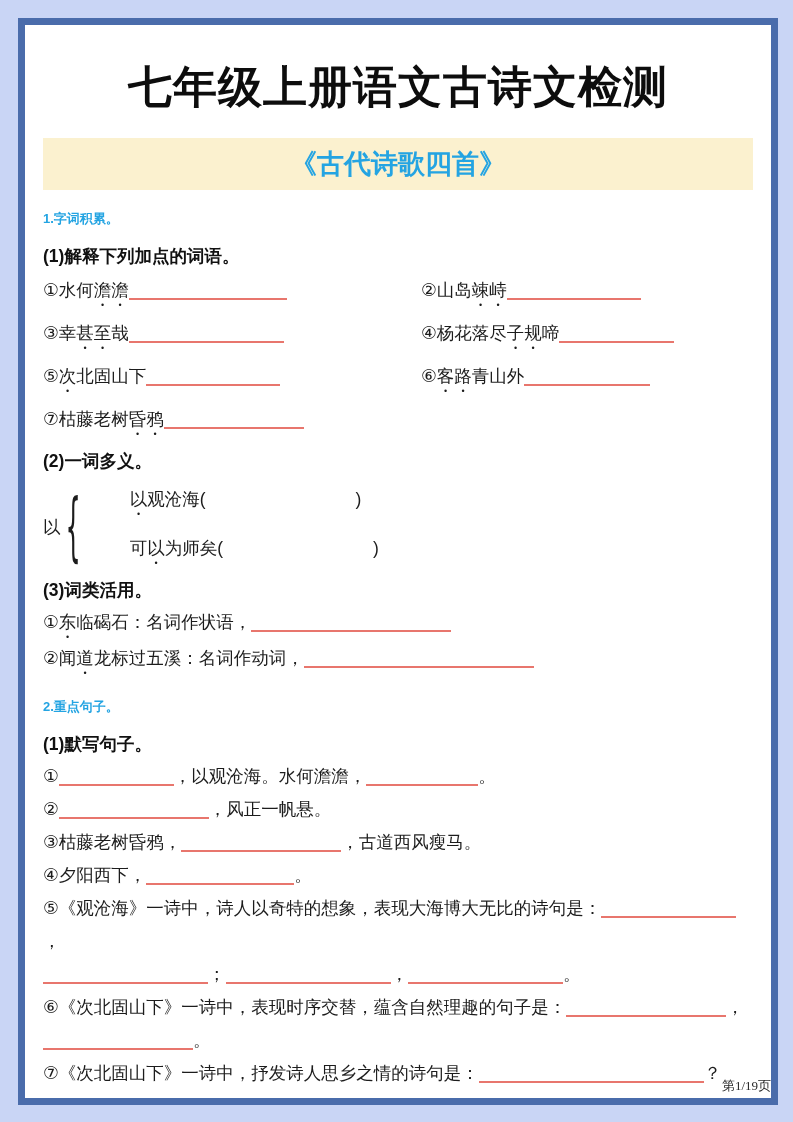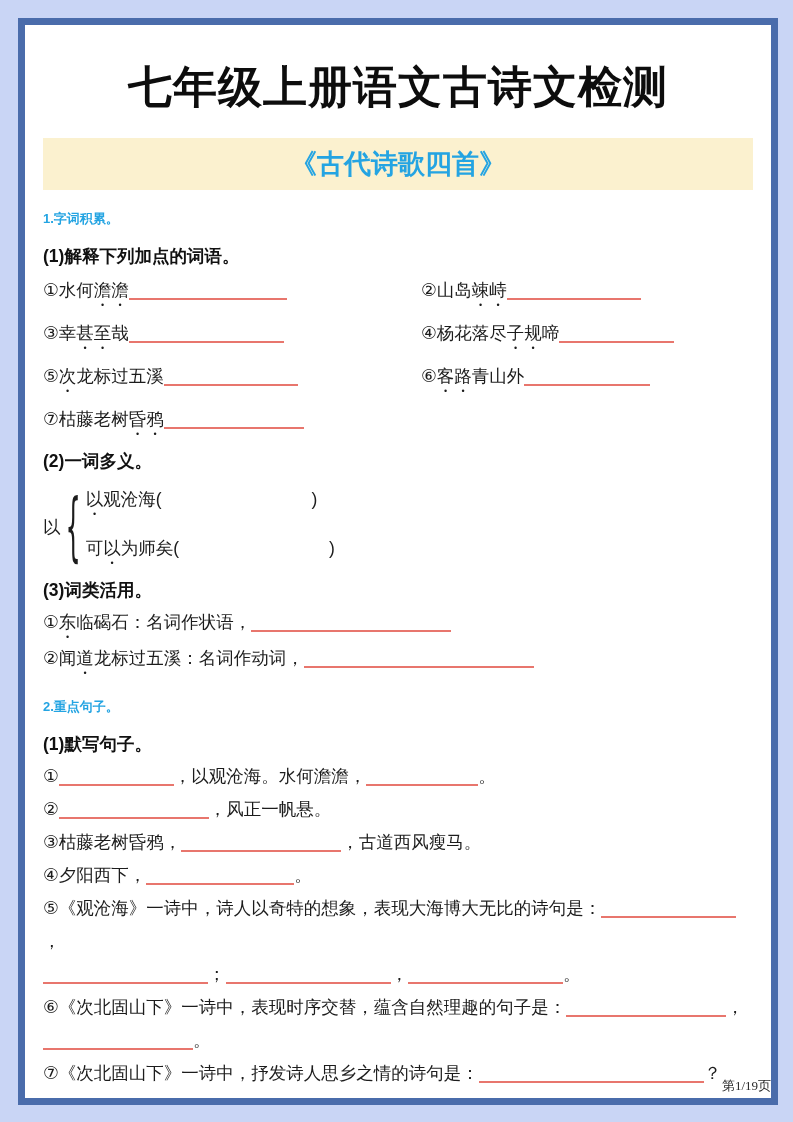--- a/index.html
+++ b/index.html
@@ -33,21 +33,21 @@
     text-emphasis:filled dot #1c1c1c;text-emphasis-position:under right;
   }
   .bk{display:inline-block;border-bottom:2px solid var(--red);height:1.05em;vertical-align:text-bottom;}
   .poly{display:flex;align-items:center;margin:10px 0 6px;font-size:17.5px;}
   .poly-char{line-height:24px;}
   .poly-brace{
     display:inline-block;font-size:24px;font-weight:400;
     transform:scaleY(3.1);margin:0 5px;font-family:"DejaVu Sans",sans-serif;
   }
   .poly-lines{display:flex;flex-direction:column;gap:17px;}
-  .poly-line{line-height:24px;}
+  .poly-line{line-height:24px;margin-left:44px;}
   .paren-gap{display:inline-block;}
   .conj p{margin:0;line-height:33px;font-size:17.5px;}
   .dict p{margin:0;line-height:33px;font-size:17.5px;}
   .footer{
     position:absolute;bottom:3px;left:0;width:100%;text-align:right;
     font-family:"Liberation Serif","DejaVu Serif",serif;font-size:13px;color:#2b2b2b;
   }
 </style>
 </head>
 <body>
@@ -59,21 +59,21 @@
   <div class="banner">《古代诗歌四首》</div>
 
   <div class="sec-head">1.字词积累。</div>
   <div class="sub-head">(1)解释下列加点的词语。</div>
 
   <div class="vocab-grid">
     <div class="v-item"><span>①</span><span>水何</span><span class="em-dot">澹澹</span><span></span><span class="bk" style="width:158px"></span></div>
     <div class="v-item"><span>②</span><span>山岛</span><span class="em-dot">竦峙</span><span></span><span class="bk" style="width:134px"></span></div>
     <div class="v-item"><span>③</span><span>幸</span><span class="em-dot">甚至</span><span>哉</span><span class="bk" style="width:155px"></span></div>
     <div class="v-item"><span>④</span><span>杨花落尽</span><span class="em-dot">子规</span><span>啼</span><span class="bk" style="width:115px"></span></div>
-    <div class="v-item"><span>⑤</span><span></span><span class="em-dot">次</span><span>龙标过五溪</span><span class="bk" style="width:134px"></span></div>
+    <div class="v-item"><span>⑤</span><span></span><span class="em-dot">次</span><span>北固山下</span><span class="bk" style="width:134px"></span></div>
     <div class="v-item"><span>⑥</span><span></span><span class="em-dot">客路</span><span>青山外</span><span class="bk" style="width:126px"></span></div>
     <div class="v-item"><span>⑦</span><span>枯藤老树</span><span class="em-dot">昏鸦</span><span></span><span class="bk" style="width:140px"></span></div>
   </div>
 
   <div class="sub-head">(2)一词多义。</div>
   <div class="poly">
     <span class="poly-char">以</span>
     <span class="poly-brace">{</span>
     <div class="poly-lines">
       <div class="poly-line"><span></span><span class="em-dot">以</span><span>观沧海</span><span>(</span><span class="paren-gap" style="width:150px"></span><span>)</span></div>

